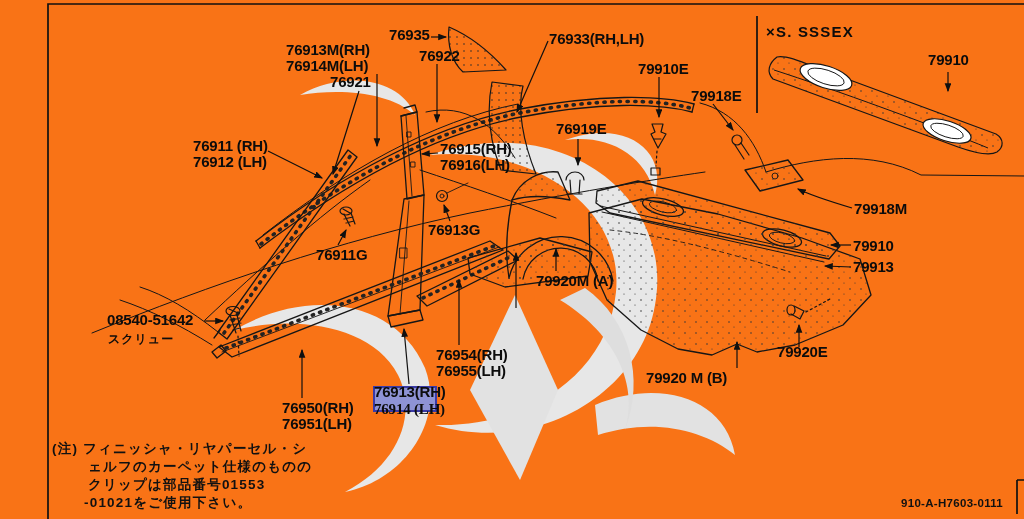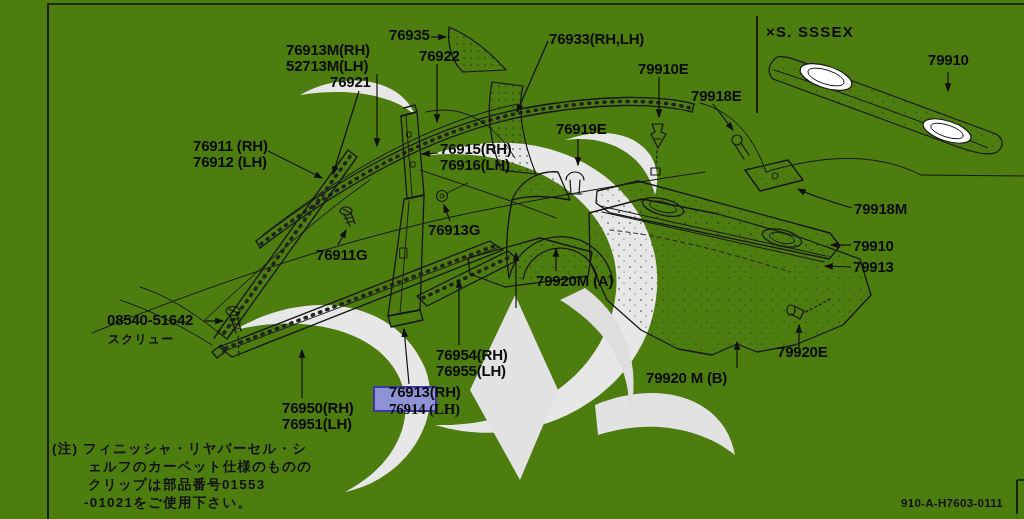--- a/index.html
+++ b/index.html
@@ -1,30 +1,30 @@
 <!DOCTYPE html>
 <html><head>
 <meta charset="utf-8">
 <style>
   html,body{margin:0;padding:0;background:#fff;}
-  #stage{position:relative;width:1024px;height:519px;background:#4d7c0f;overflow:hidden;
+  #stage{position:relative;width:1024px;height:519px;background:#f97316;overflow:hidden;
          font-family:"Liberation Sans",sans-serif;}
   #stage svg{position:absolute;left:0;top:0;}
   .lbl{position:absolute;font:700 15px/16px "Liberation Sans",sans-serif;
        color:#0c0c0c;letter-spacing:-0.2px;white-space:pre-line;z-index:5;}
   .lbl.small{font-size:12px;letter-spacing:1px;font-weight:700;}
   .lbl.inset-variant{font-size:15px;letter-spacing:1.2px;}
   .note-line{position:absolute;font:700 13.5px/18px "Liberation Sans",sans-serif;
        color:#111;letter-spacing:1.2px;white-space:pre;z-index:5;}
   .refcode{position:absolute;font:700 11.5px/12px "Liberation Sans",sans-serif;
        color:#111;letter-spacing:0.3px;z-index:5;text-align:center;}
   .hl-wrap{position:absolute;left:373px;top:384px;z-index:6;}
   .hl-bg{position:absolute;left:0;top:2px;width:60px;height:22px;z-index:-1;}
   .hl-row1,.hl-row2{font:700 15px/16px "Liberation Sans",sans-serif;color:#0c0c0c;
-       letter-spacing:-0.2px;padding-left:16px;}
+       letter-spacing:-0.2px;padding-left:1px;}
   .hl-row2{margin-top:1px;font-family:Liberation Serif, serif;}
 </style>
 </head>
 <body>
 
 <div id="stage">
 
   <svg width="1024" height="519" viewBox="0 0 1024 519">
     <defs>
       <pattern id="dots" width="7" height="7" patternUnits="userSpaceOnUse">
@@ -187,21 +187,21 @@
       <path d="M338,245 L346,230"></path>
       <path d="M450,221 L444,205"></path>
       <path d="M948,72 L948,91"></path>
     </g>
   </svg>
 
   <div class="lbl" style="left:389px;top:27px">76935</div>
   <div class="lbl" style="left:419px;top:48px">76922</div>
   <div class="lbl" style="left:549px;top:31px">76933(RH,LH)</div>
   <div class="lbl" style="left:286px;top:42px">76913M(RH)
-52713M(LH)</div>
+76914M(LH)</div>
   <div class="lbl" style="left:330px;top:74px">76921</div>
   <div class="lbl" style="left:193px;top:138px">76911 (RH)
 76912 (LH)</div>
   <div class="lbl" style="left:440px;top:141px">76915(RH)
 76916(LH)</div>
   <div class="lbl" style="left:556px;top:121px">76919E</div>
   <div class="lbl" style="left:638px;top:61px">79910E</div>
   <div class="lbl" style="left:691px;top:88px">79918E</div>
   <div class="lbl" style="left:428px;top:222px">76913G</div>
   <div class="lbl" style="left:316px;top:247px">76911G</div>

